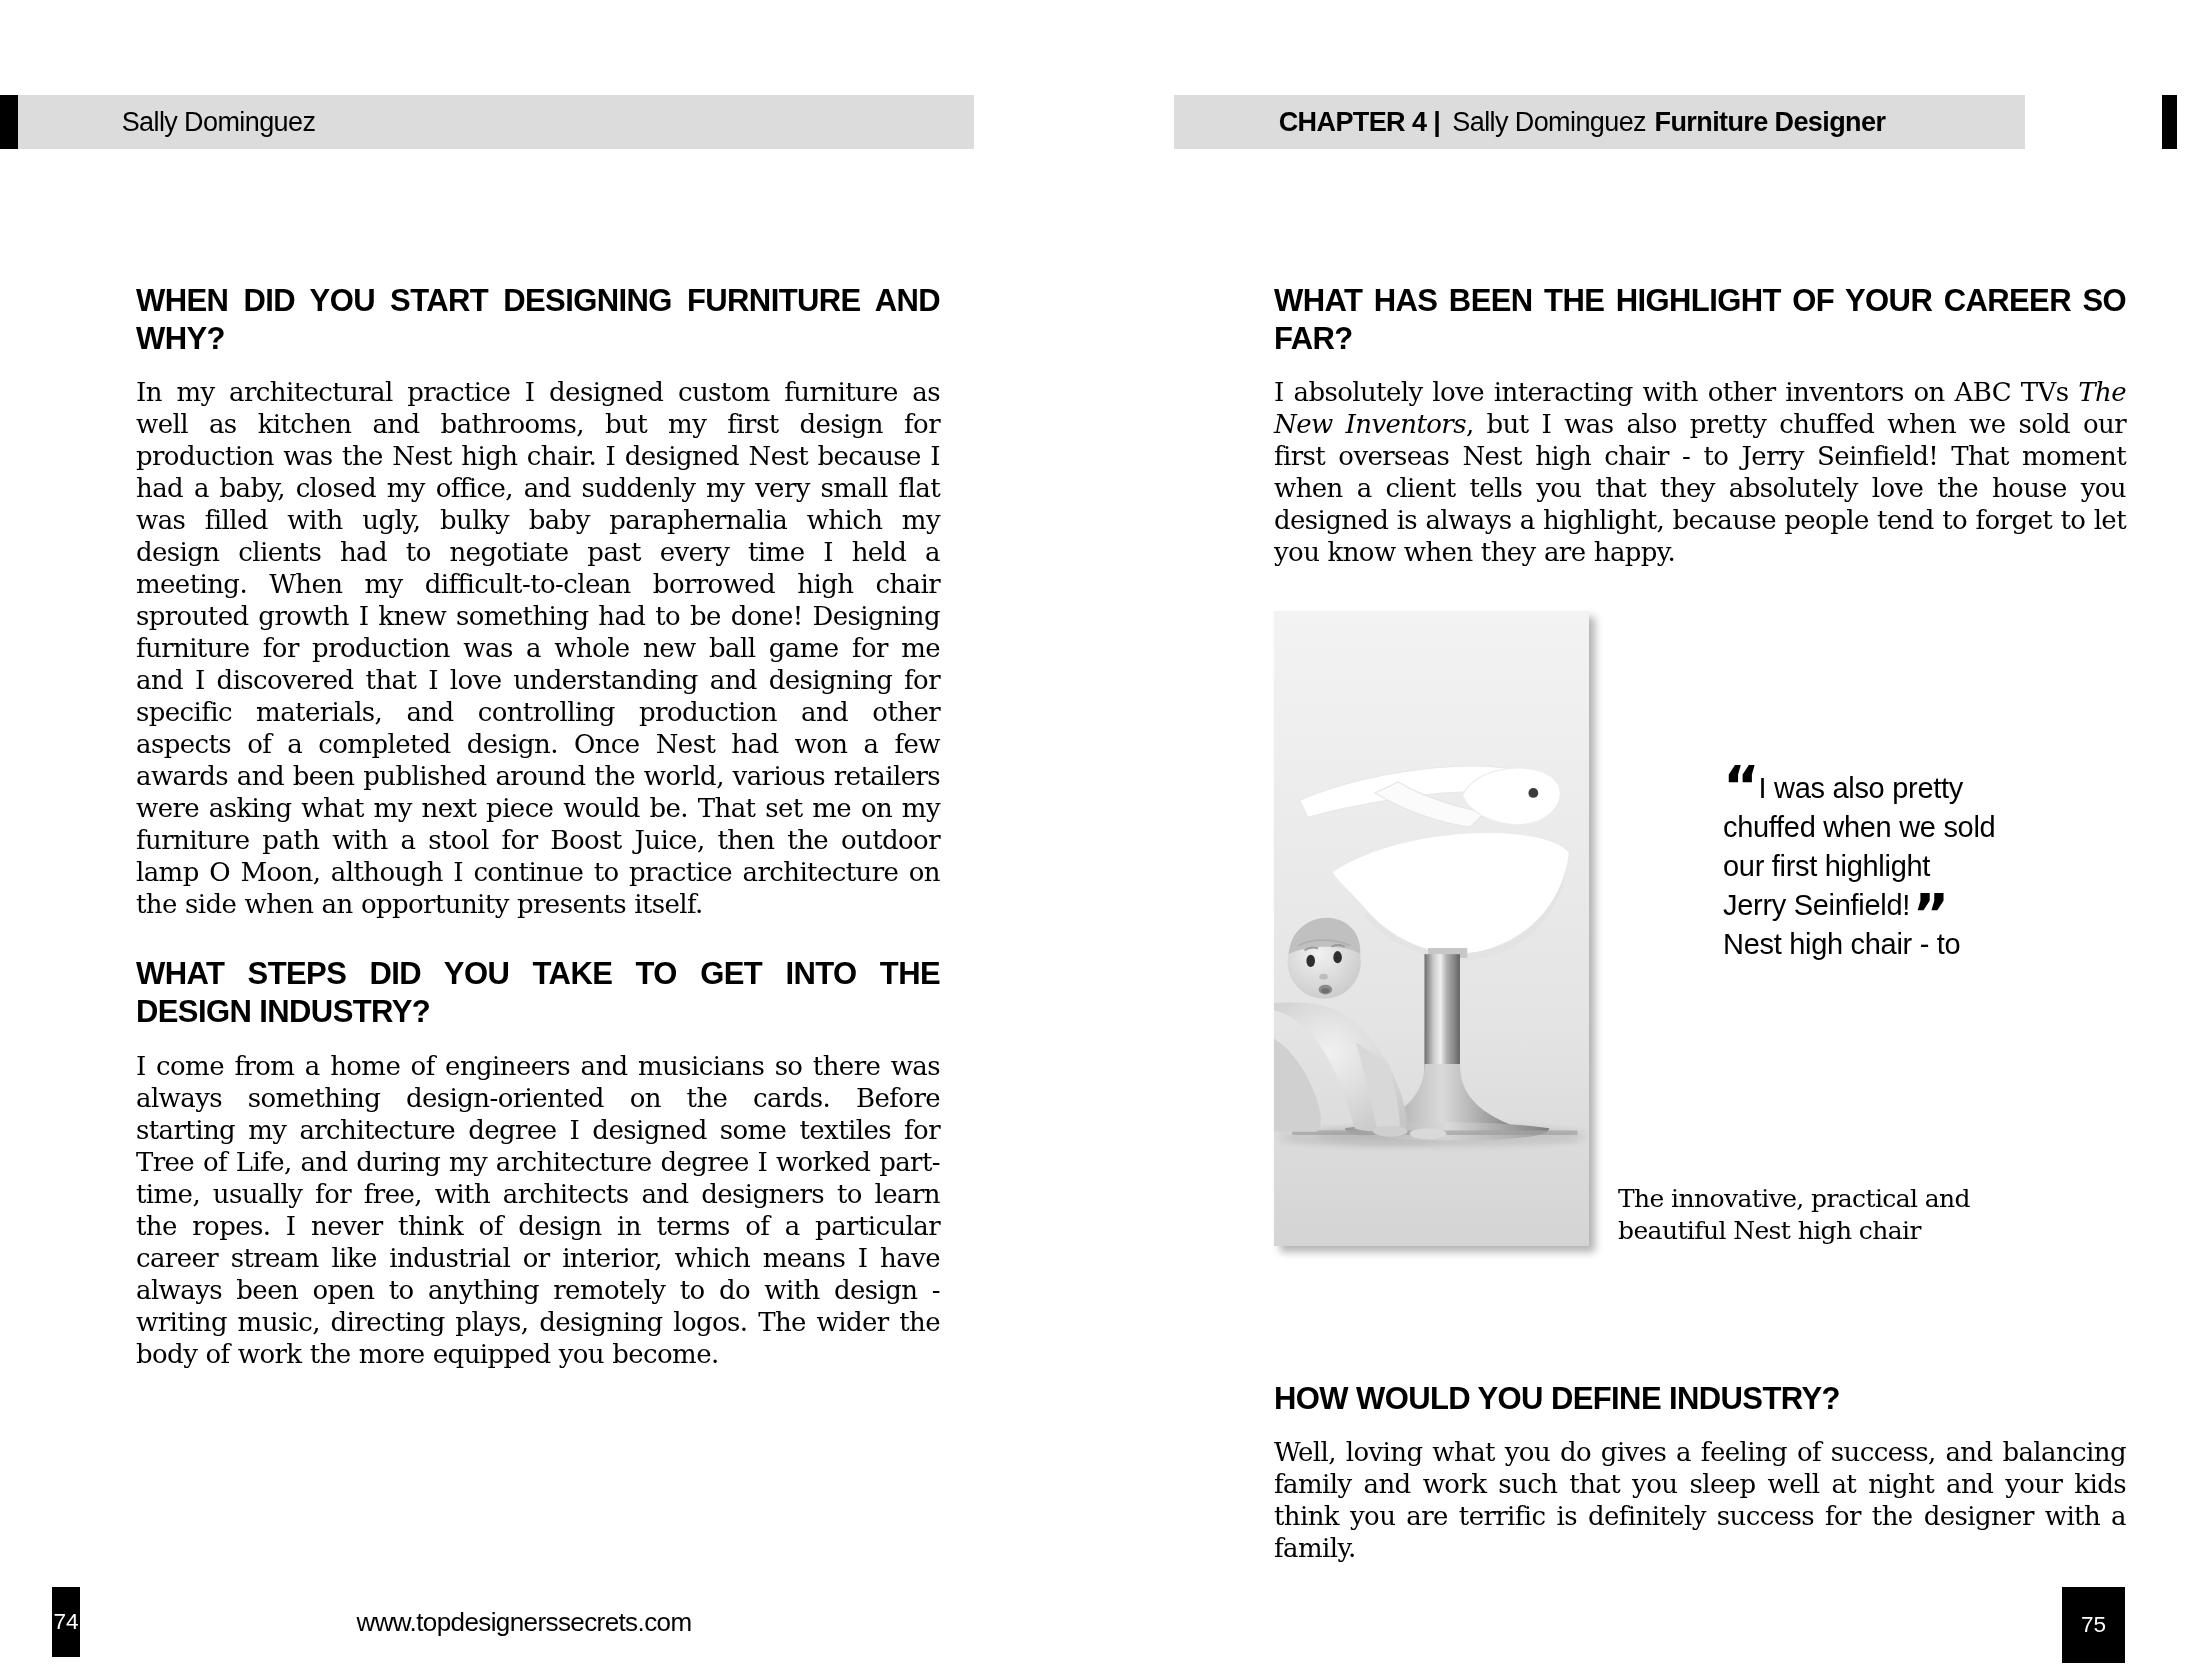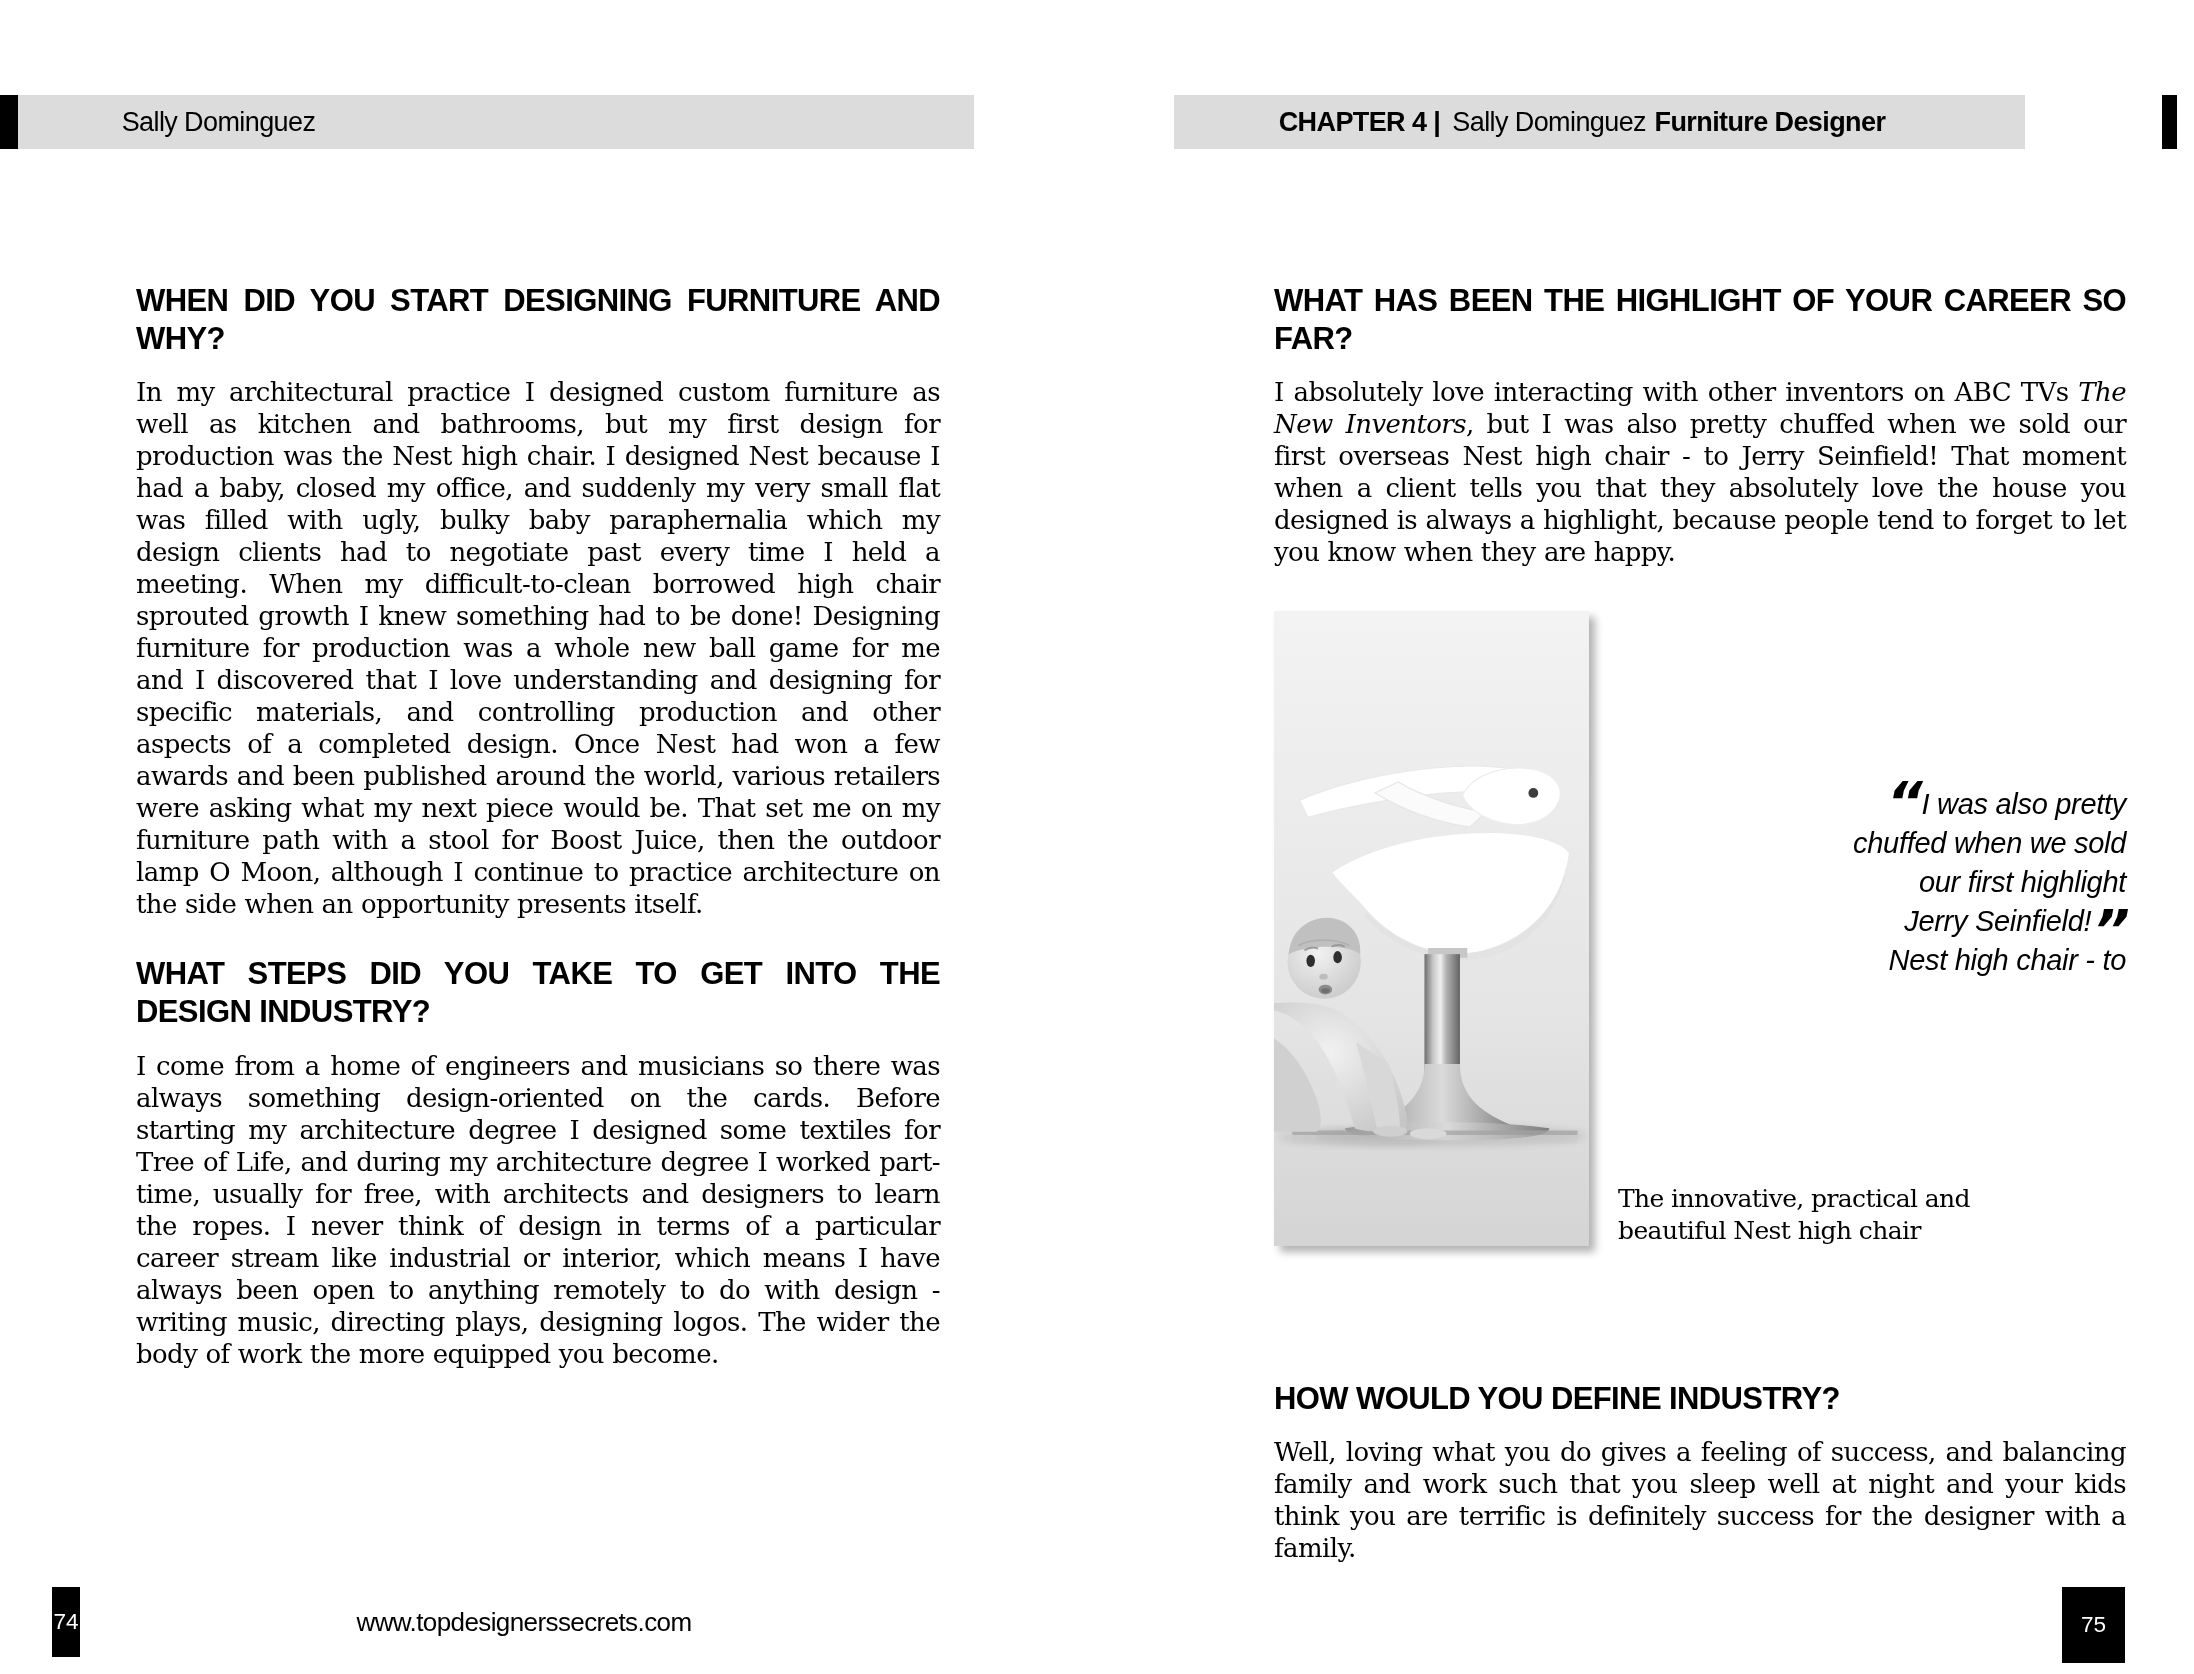--- a/index.html
+++ b/index.html
@@ -44,25 +44,23 @@
   
   .photo{
     position:absolute;left:1274px;top:611px;width:315px;height:635px;
     box-shadow:5.5px 5.5px 8px rgba(0,0,0,0.30);
     background:#e7e7e7;
   }
   .photo svg{display:block;width:100%;height:100%;}
 
   
   .pull-quote{
-    position:absolute;right:68px;top:785px;width:403px;
+    position:absolute;right:68px;top:769px;width:403px;
     font-family:"Liberation Sans",sans-serif;
     font-size:29px;line-height:39px;letter-spacing:-0.3px;
-    text-align:right;
-    font-style:italic;
   }
   .qmark{
     font-family:"DejaVu Sans",sans-serif;font-weight:bold;
     font-size:56px;line-height:0;letter-spacing:-3.7px;
   }
   .qmark.open{vertical-align:-7.3px;margin-right:2.4px;}
   .qmark.close{vertical-align:-18.3px;margin-left:2.4px;}
 
   
   .photo-caption{

